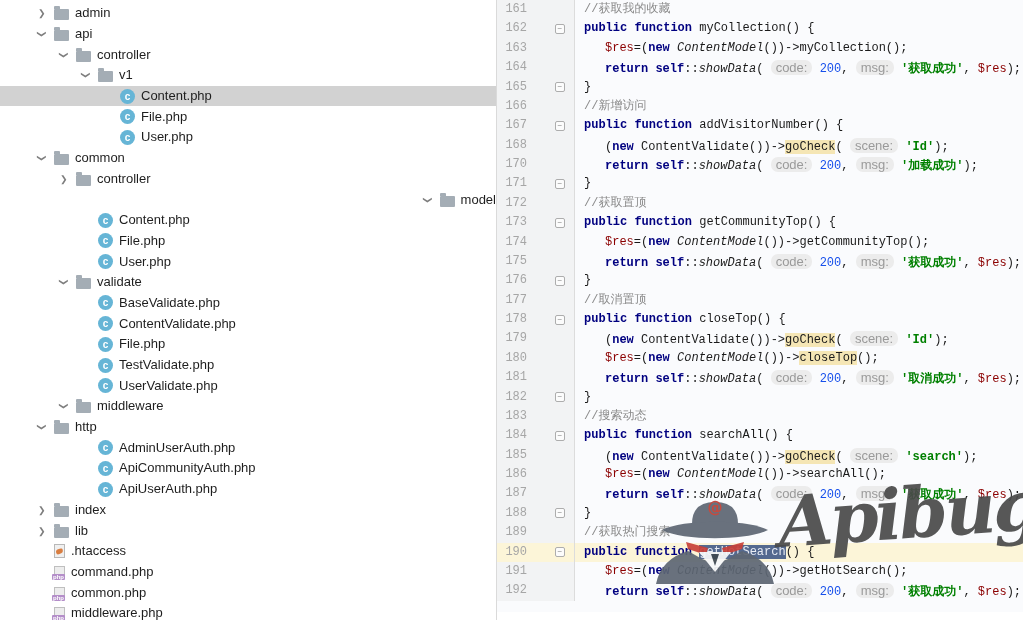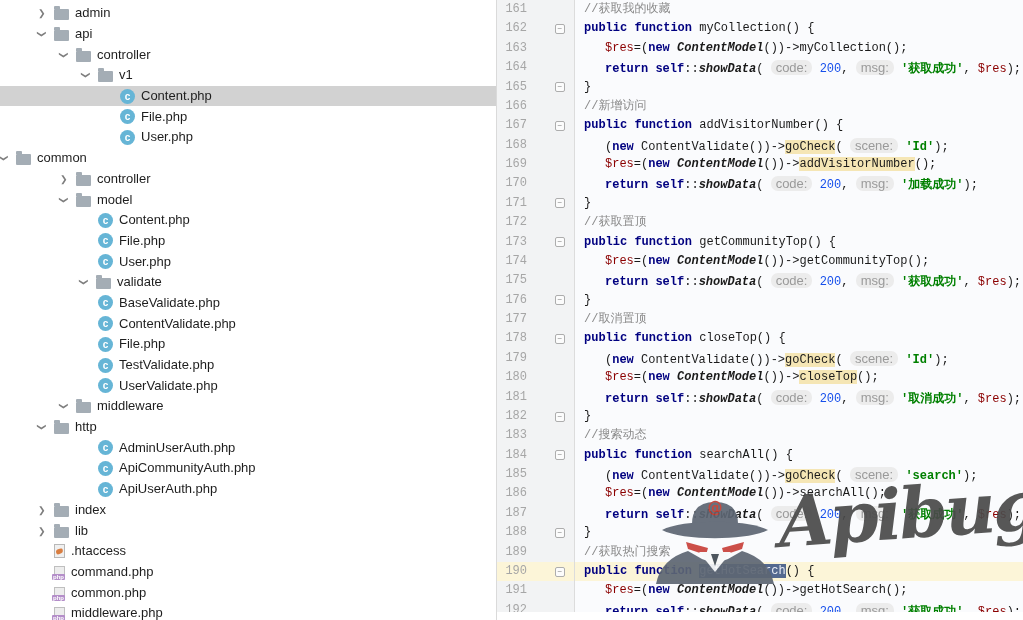--- a/index.html
+++ b/index.html
@@ -39,21 +39,21 @@
             color:#8A8A8A;font-size:8px;line-height:7px;text-align:center;}
   .codec{flex:1;white-space:pre;overflow:hidden;color:#1A1A1A;}
   .ind-d{padding-left:9px;}
   .ind-b{padding-left:30px;}
   .cur .ln,.cur .foldc,.cur .codec{background:#FCF5D8;}
 
   .s-c{color:#8A8A8A;}
   .s-k{color:#000080;font-weight:bold;}
   .s-p{color:#1A1A1A;}
   .s-v{color:#8B0000;}
-  .s-i{color:#1A1A1A;font-style:italic;font-weight:bold;}
+  .s-i{color:#1A1A1A;font-style:italic;}
   .s-s{color:#008000;font-weight:bold;}
   .s-n{color:#1750EB;}
   .s-hp{background:#ECECEC;color:#9A9A9A;border-radius:7px;padding:0 5px;
         font-family:"Liberation Sans",sans-serif;font-size:13px;}
   .s-wm{background:#F5E6B5;}
   .s-sel{background:#54698F;color:#E8ECF4;}
 
   
   .watermark{position:absolute;left:640px;top:486px;width:383px;height:134px;pointer-events:none;z-index:5;opacity:.92;}
   .wm-text{position:absolute;left:138px;top:-14px;font-family:"DejaVu Serif",serif;
@@ -95,51 +95,51 @@
       <div class="trow" style="padding-left: 104px;">
         <span class="chev none"><span></span></span>
         <span class="ticon i-class">c</span>
         <span class="tlabel">File.php</span>
       </div>
       <div class="trow" style="padding-left: 104px;">
         <span class="chev none"><span></span></span>
         <span class="ticon i-class">c</span>
         <span class="tlabel">User.php</span>
       </div>
-      <div class="trow" style="">
+      <div class="trow" style="padding-left: 38px;">
         <span class="chev expanded"><span>❯</span></span>
         <span class="ticon i-folder"></span>
         <span class="tlabel">common</span>
       </div>
       <div class="trow" style="padding-left: 60px;">
         <span class="chev collapsed"><span>❯</span></span>
         <span class="ticon i-folder"></span>
         <span class="tlabel">controller</span>
       </div>
+      <div class="trow" style=" justify-content: flex-end;">
+        <span class="chev expanded"><span>❯</span></span>
+        <span class="ticon i-folder"></span>
+        <span class="tlabel">model</span>
+      </div>
+      <div class="trow" style="padding-left: 82px;">
+        <span class="chev none"><span></span></span>
+        <span class="ticon i-class">c</span>
+        <span class="tlabel">Content.php</span>
+      </div>
+      <div class="trow" style="padding-left: 82px;">
+        <span class="chev none"><span></span></span>
+        <span class="ticon i-class">c</span>
+        <span class="tlabel">File.php</span>
+      </div>
+      <div class="trow" style="padding-left: 82px;">
+        <span class="chev none"><span></span></span>
+        <span class="ticon i-class">c</span>
+        <span class="tlabel">User.php</span>
+      </div>
       <div class="trow" style="padding-left: 60px;">
-        <span class="chev expanded"><span>❯</span></span>
-        <span class="ticon i-folder"></span>
-        <span class="tlabel">model</span>
-      </div>
-      <div class="trow" style="padding-left: 82px;">
-        <span class="chev none"><span></span></span>
-        <span class="ticon i-class">c</span>
-        <span class="tlabel">Content.php</span>
-      </div>
-      <div class="trow" style="padding-left: 82px;">
-        <span class="chev none"><span></span></span>
-        <span class="ticon i-class">c</span>
-        <span class="tlabel">File.php</span>
-      </div>
-      <div class="trow" style="padding-left: 82px;">
-        <span class="chev none"><span></span></span>
-        <span class="ticon i-class">c</span>
-        <span class="tlabel">User.php</span>
-      </div>
-      <div class="trow" style="padding-left: 60px; margin-left: 20px;">
         <span class="chev expanded"><span>❯</span></span>
         <span class="ticon i-folder"></span>
         <span class="tlabel">validate</span>
       </div>
       <div class="trow" style="padding-left: 82px;">
         <span class="chev none"><span></span></span>
         <span class="ticon i-class">c</span>
         <span class="tlabel">BaseValidate.php</span>
       </div>
       <div class="trow" style="padding-left: 82px;">
@@ -265,25 +265,20 @@
           <span class="ln">167</span>
           <span class="foldc">
             <span class="fold-box">−</span>
           </span>
           <span class="codec ind-d"><span class="s-k">public function</span><span class="s-p"> addVisitorNumber() {</span></span>
         </div>
         <div class="eline">
           <span class="ln">168</span>
           <span class="foldc"></span>
           <span class="codec ind-b"><span class="s-p">(</span><span class="s-k">new</span><span class="s-p"> ContentValidate())-&gt;</span><span class="s-wm">goCheck</span><span class="s-p">( </span><span class="s-hp">scene:</span><span class="s-p"> </span><span class="s-s">'Id'</span><span class="s-p">);</span></span>
-        </div>
-        <div class="eline">
-          <span class="ln">169</span>
-          <span class="foldc"></span>
-          <span class="codec ind-b"><span class="s-v">$res</span><span class="s-p">=(</span><span class="s-k">new</span><span class="s-p"> </span><span class="s-i">ContentModel</span><span class="s-p">())-&gt;</span><span class="s-wm">addVisitorNumber</span><span class="s-p">();</span></span>
         </div>
         <div class="eline">
           <span class="ln">170</span>
           <span class="foldc"></span>
           <span class="codec ind-b"><span class="s-k">return self</span><span class="s-p">::</span><span class="s-i">showData</span><span class="s-p">( </span><span class="s-hp">code:</span><span class="s-p"> </span><span class="s-n">200</span><span class="s-p">, </span><span class="s-hp">msg:</span><span class="s-p"> </span><span class="s-s">'加载成功'</span><span class="s-p">);</span></span>
         </div>
         <div class="eline">
           <span class="ln">171</span>
           <span class="foldc">
             <span class="fold-box">−</span>

